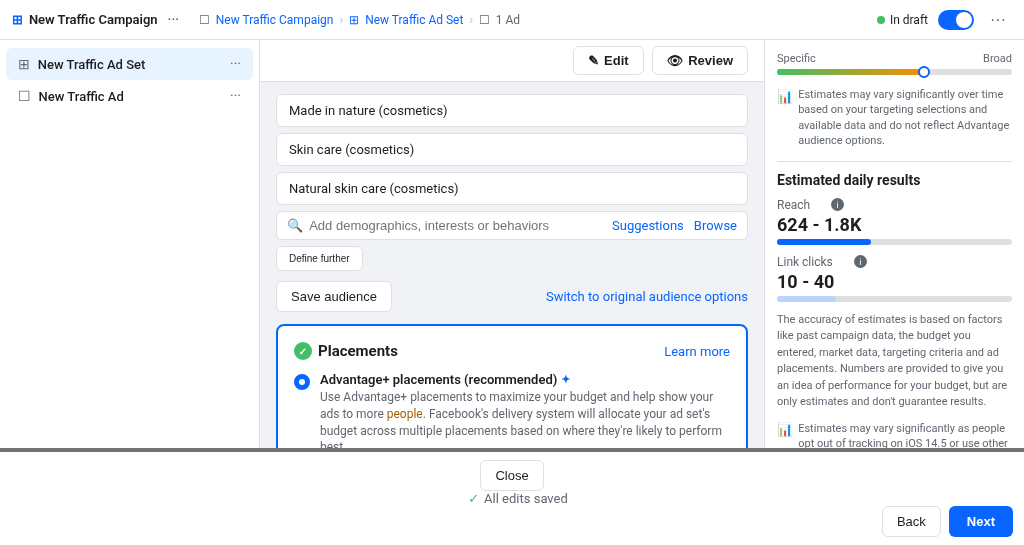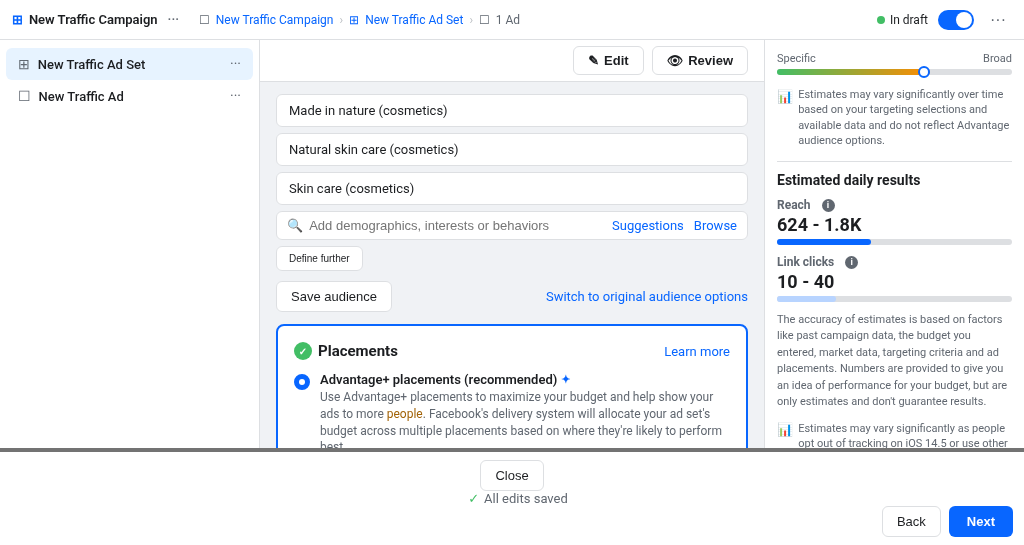--- a/index.html
+++ b/index.html
@@ -380,23 +380,22 @@
     .section-divider { height: 1px; background: #dddfe2; margin: 10px 0; }
 
     .daily-results-title {
       font-size: 14px;
       font-weight: 700;
       margin-bottom: 10px;
     }
     .metric-label {
       font-size: 12px;
       color: #606770;
-      display: flex; align-items: flex-end; gap: 11px;
+      display: flex; align-items: center; gap: 21px;
       margin-bottom: 2px;
-      font-weight: bold;
     }
     .info-icon {
       width: 13px; height: 13px;
       border-radius: 50%;
       background: #606770;
       color: #fff;
       font-size: 9px;
       display: inline-flex; align-items: center; justify-content: center;
     }
     .metric-value {
@@ -550,24 +549,24 @@
           <span>Review</span>
         </button>
       </div>
 
       <div class="form-scroll">
         
         <div class="tag-item">
           <span>Made in nature (cosmetics)</span>
         </div>
         <div class="tag-item">
+          <span>Skin care (cosmetics)</span>
+        </div>
+        <div class="tag-item">
           <span>Natural skin care (cosmetics)</span>
-        </div>
-        <div class="tag-item">
-          <span>Skin care (cosmetics)</span>
         </div>
 
         
         <div class="search-bar">
           <span>🔍</span>
           <input type="text" placeholder="Add demographics, interests or behaviors" style="">
           <div class="search-links">
             <a class="search-link">Suggestions</a>
             <a class="search-link">Browse</a>
           </div>

